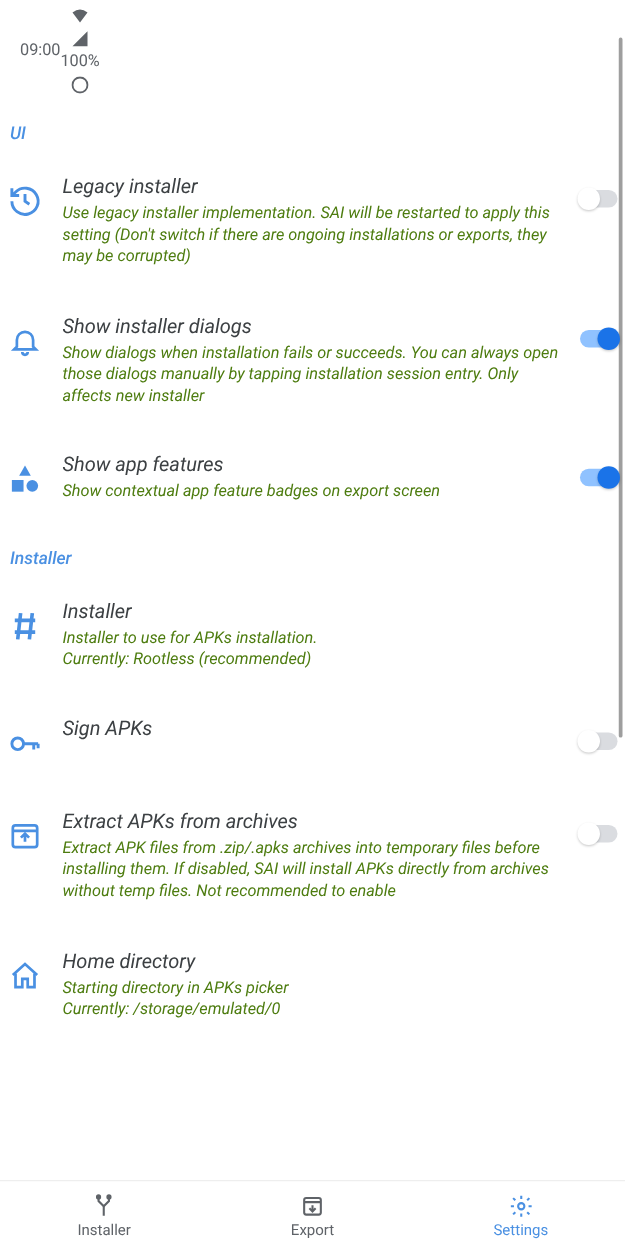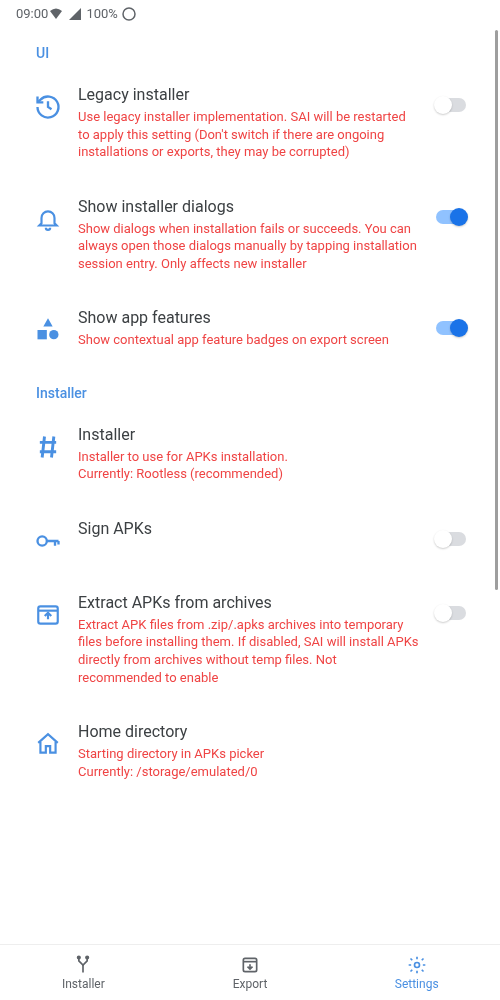--- a/index.html
+++ b/index.html
@@ -13,35 +13,36 @@
       color: #333;
     }
     .status-bar {
       display: flex;
       align-items: center;
       padding: 6px 16px;
       font-size: 13px;
       color: #5f6368;
     }
     .status-left { }
-    .status-right { display: flex; align-items: center; gap: 4px; }
+    .status-right { display: flex; align-items: center; gap: 4px; flex-direction: column; }
     .status-right svg { display: block; }
     .scroll-indicator {
       position: absolute;
       right: 2px;
       top: 30px;
       width: 3px;
       height: 560px;
       background: #9e9e9e;
       border-radius: 2px;
     }
     .content {
-      padding: 0 32px;
+      padding: 0 4px;
       height: 892px;
       overflow: hidden;
+      font-style: italic;
     }
     .section-header {
       color: #4a90e2;
       font-size: 14px;
       font-weight: 500;
       padding: 18px 4px 6px;
     }
     .setting-row {
       display: flex;
       align-items: flex-start;
@@ -61,21 +62,21 @@
       flex: 1;
       min-width: 0;
     }
     .setting-title {
       font-size: 16px;
       color: #3c4043;
       margin-bottom: 4px;
     }
     .setting-desc {
       font-size: 13px;
-      color: #ef4444;
+      color: #4d7c0f;
       line-height: 1.35;
     }
     .toggle {
       width: 34px;
       height: 20px;
       flex-shrink: 0;
       position: relative;
       margin-top: 10px;
     }
     .toggle-track {

